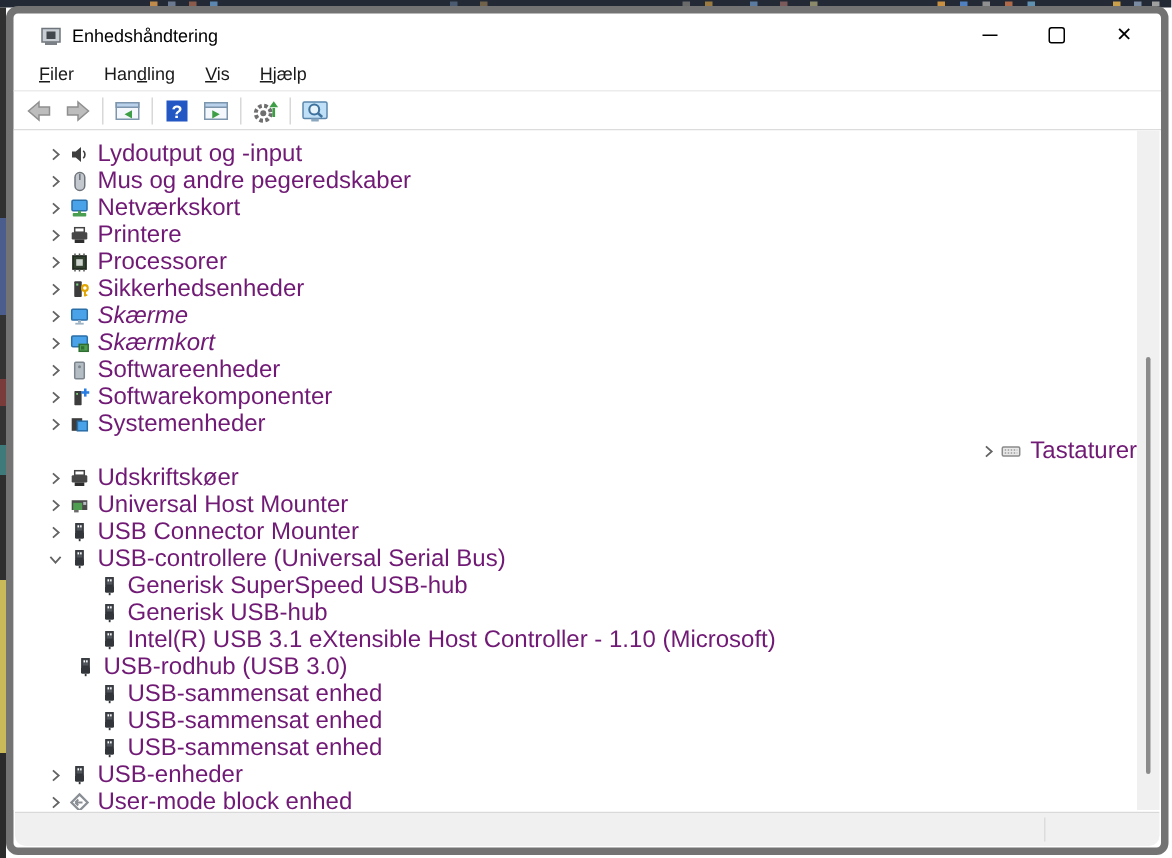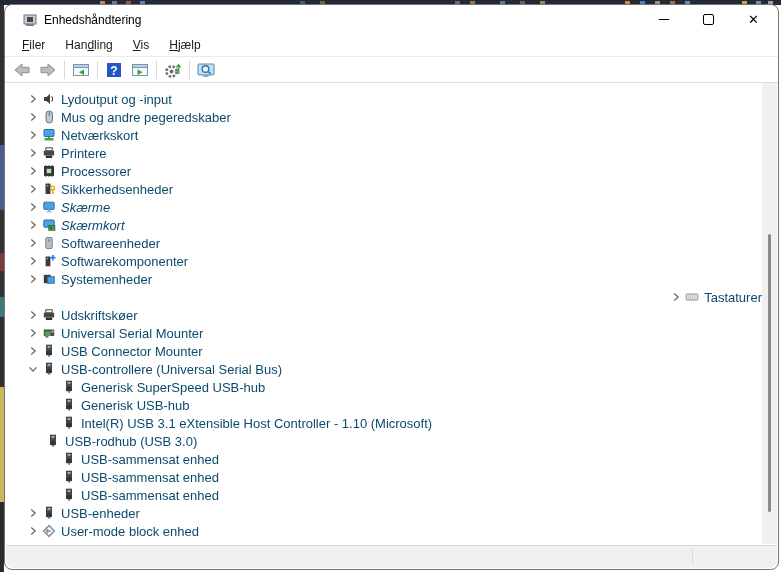--- a/index.html
+++ b/index.html
@@ -15,21 +15,21 @@
   .bg-top .dash{position:absolute;top:1px;height:3px;width:5px;}
   .bg-left{
     position:absolute;left:0;top:5px;width:4px;height:567px;
     background:linear-gradient(#303030 0 140px,#4a5d8c 140px 205px,#333333 205px 248px,
       #7a3b3b 248px 266px,#333333 266px 292px,#3f7a7a 292px 312px,#2e2e2e 312px 382px,
       #c9b958 382px 497px,#2b2b2b 497px 567px);
   }
   
   .window{
     position:absolute;left:4px;top:4px;width:775px;height:566px;
-    background:#ffffff;border:1px solid #737373;border-radius:8px;
+    background:#ffffff;border:5px solid #737373;border-radius:8px;
     box-sizing:border-box;overflow:hidden;
     display:flex;flex-direction:column;
   }
   .titlebar{height:29px;display:flex;align-items:center;flex:0 0 auto;position:relative;}
   .app-icon{width:16px;height:16px;margin-left:17px;margin-right:6px;display:inline-flex;}
   .title-text{font-size:12px;color:#000;}
   .win-controls{position:absolute;right:2px;top:0;height:29px;display:flex;}
   .win-btn{width:45px;height:29px;display:flex;align-items:center;justify-content:center;cursor:default;}
   .glyph-min{width:10px;height:1px;background:#000;}
   .glyph-max{width:9px;height:9px;border:1px solid #000;border-radius:2px;}
@@ -38,21 +38,21 @@
   .menu-item{padding:2px 8px;margin-right:4px;}
   .menu-item u{text-decoration:underline;}
   .toolbar{height:25px;display:flex;align-items:center;padding-left:4px;flex:0 0 auto;border-bottom:1px solid #dcdcdc;}
   .tb-btn{width:26px;height:22px;display:flex;align-items:center;justify-content:center;}
   .tb-sep{width:1px;height:18px;background:#d8d8d8;margin:0 3px;}
   .content{flex:1 1 auto;position:relative;background:#fff;overflow:hidden;}
   .tree{position:absolute;left:0;top:0;right:16px;bottom:0;padding-top:7px;}
   .tree-row{display:flex;align-items:center;height:18px;white-space:nowrap;}
   .chev{width:16px;height:14px;display:inline-flex;align-items:center;justify-content:center;flex:0 0 auto;}
   .node-icon{width:15px;height:14px;display:inline-flex;align-items:center;justify-content:center;margin-right:5px;flex:0 0 auto;}
-  .node-label{font-size:13px;color:#0c4a6e;}
+  .node-label{font-size:16px;color:#701a75;}
   .scrollbar{position:absolute;right:1px;top:0;bottom:0;width:15px;background:#f0f0f0;}
   .scroll-thumb{position:absolute;left:6px;width:3px;background:#8b8b8b;border-radius:2px;}
   .statusbar{
     flex:0 0 auto;height:22px;margin:1px 1px 1px 1px;
     background:#f0f0f0;border-top:1px solid #d9d9d9;
     border-radius:0 0 7px 7px;position:relative;
   }
   .status-sep{position:absolute;left:686px;top:3px;bottom:3px;width:1px;background:#dcdcdc;}
   svg{display:block;}
 </style>
@@ -388,21 +388,21 @@
             </svg>
           </span>
           <span class="node-icon">
             <svg width="14" height="14" viewBox="0 0 14 14">
               <rect x="1.8" y="3.5" width="10.4" height="6.5" fill="#4a4a4a"></rect>
               <rect x="2.8" y="5.2" width="6" height="4.8" fill="#4f9e52"></rect>
               <rect x="9.5" y="4.6" width="2" height="2" fill="#b8bec4"></rect>
               <rect x="3.4" y="10" width="3" height="1.6" fill="#6a6a6a"></rect>
             </svg>
           </span>
-          <span class="node-label">Universal Serial Mounter</span>
+          <span class="node-label">Universal Host Mounter</span>
         </div>
         <div class="tree-row" style="padding-left: 20px;">
           <span class="chev">
             <svg width="12" height="12" viewBox="0 0 14 14">
               <polyline points="5,3 9.5,7 5,11" fill="none" stroke="#636363" stroke-width="1.4"></polyline>
             </svg>
           </span>
           <span class="node-icon">
             <svg width="14" height="14" viewBox="0 0 14 14">
               <rect x="4.6" y="1.2" width="4.8" height="5" fill="#50555b" stroke="#32363b"></rect>

